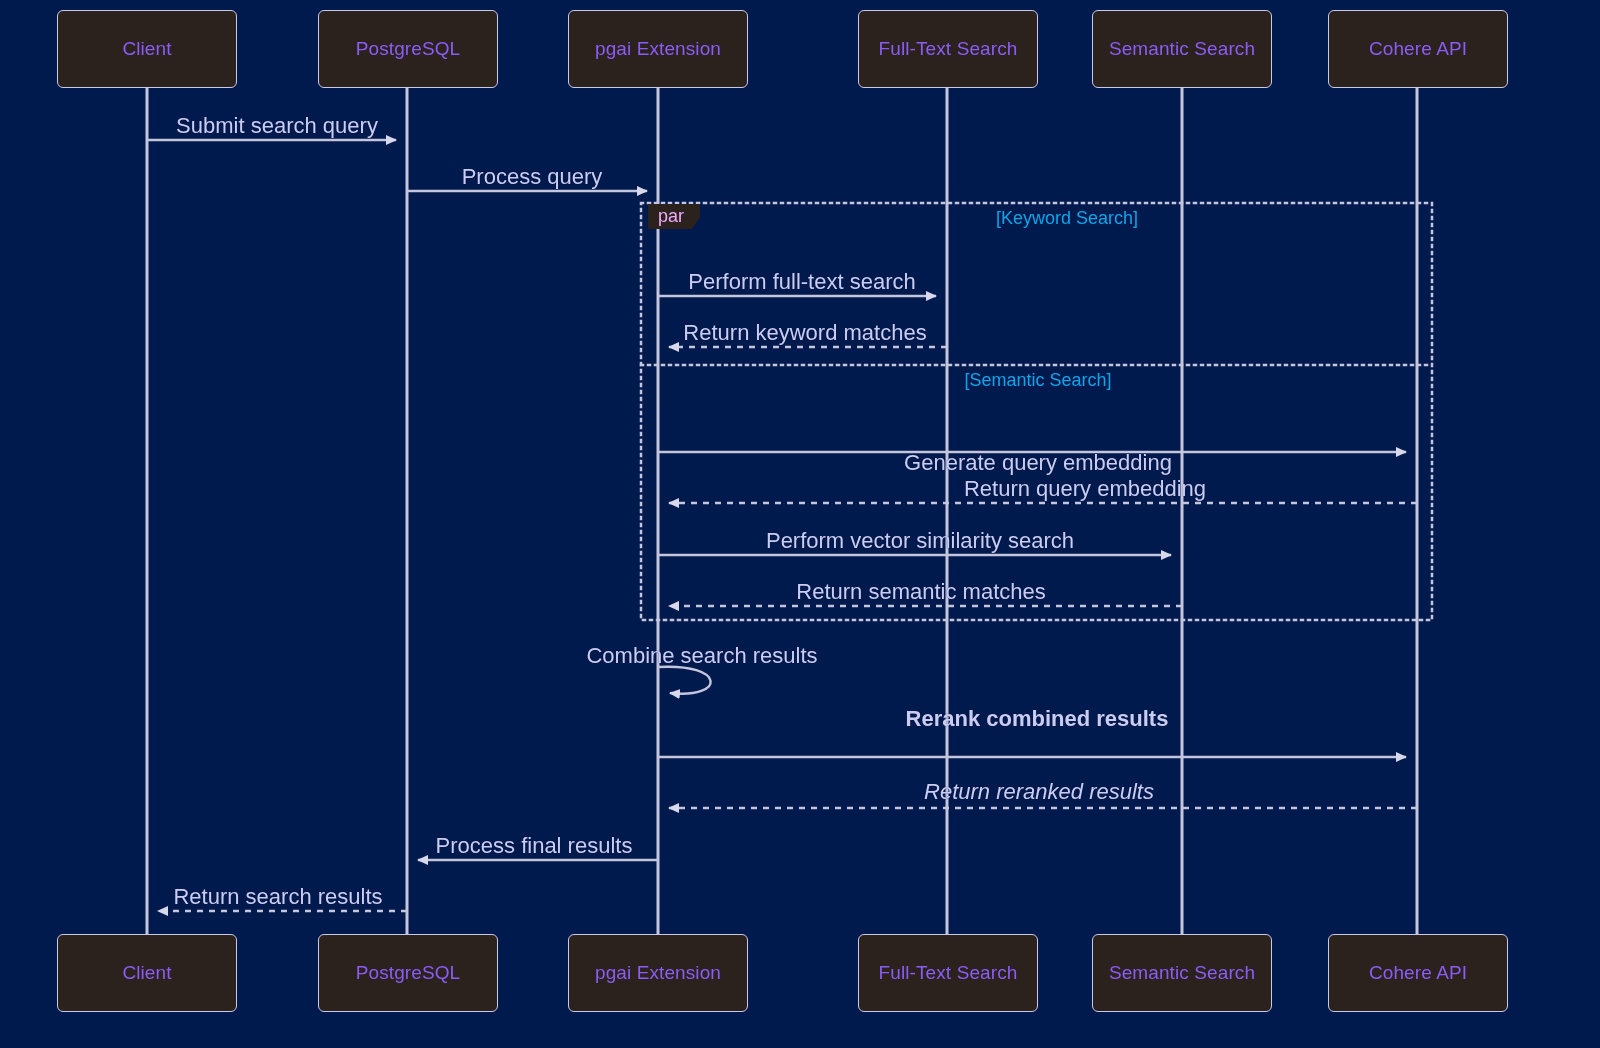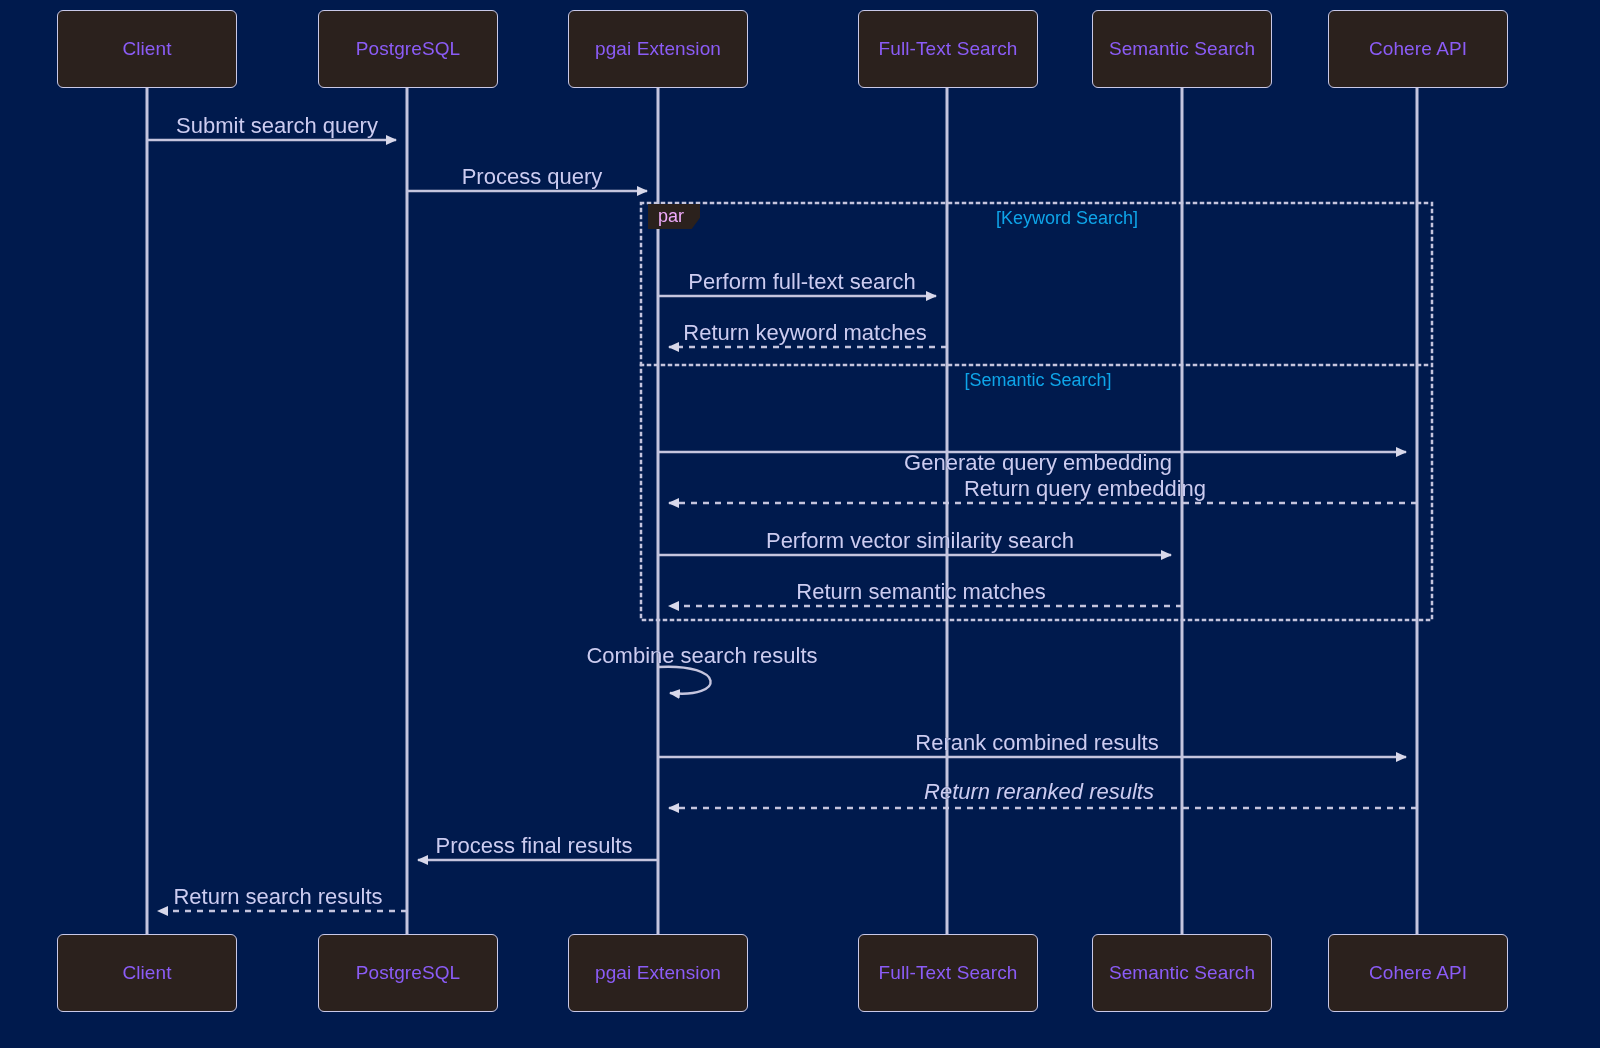--- a/index.html
+++ b/index.html
@@ -160,21 +160,21 @@
   <div id="labels">
       <div class="msg-label" style="left: 277px; top: 113px;">Submit search query</div>
       <div class="msg-label" style="left: 532px; top: 164px;">Process query</div>
       <div class="msg-label" style="left: 802px; top: 269px;">Perform full-text search</div>
       <div class="msg-label" style="left: 805px; top: 320px;">Return keyword matches</div>
       <div class="msg-label" style="left: 1038px; top: 450px;">Generate query embedding</div>
       <div class="msg-label" style="left: 1039px; top: 476px; margin-left: 46px;">Return query embedding</div>
       <div class="msg-label" style="left: 920px; top: 528px;">Perform vector similarity search</div>
       <div class="msg-label" style="left: 921px; top: 579px;">Return semantic matches</div>
       <div class="msg-label" style="left: 658px; top: 643px; margin-left: 44px;">Combine search results</div>
-      <div class="msg-label" style="left: 1037px; top: 730px;">Rerank combined results</div>
+      <div class="msg-label" style="left: 1037px; top: 706px; font-weight: bold;">Rerank combined results</div>
       <div class="msg-label" style="left: 1039px; top: 779px; font-style: italic;">Return reranked results</div>
       <div class="msg-label" style="left: 534px; top: 833px; text-align: right;">Process final results</div>
       <div class="msg-label" style="left: 278px; top: 884px;">Return search results</div>
       <div class="par-tag" style="left: 648px; top: 204px;">par</div>
       <div class="alt-label" style="left: 1067px; top: 208px;">[Keyword Search]</div>
       <div class="alt-label" style="left: 1038px; top: 370px;">[Semantic Search]</div>
     </div>
 
 </div>
 

